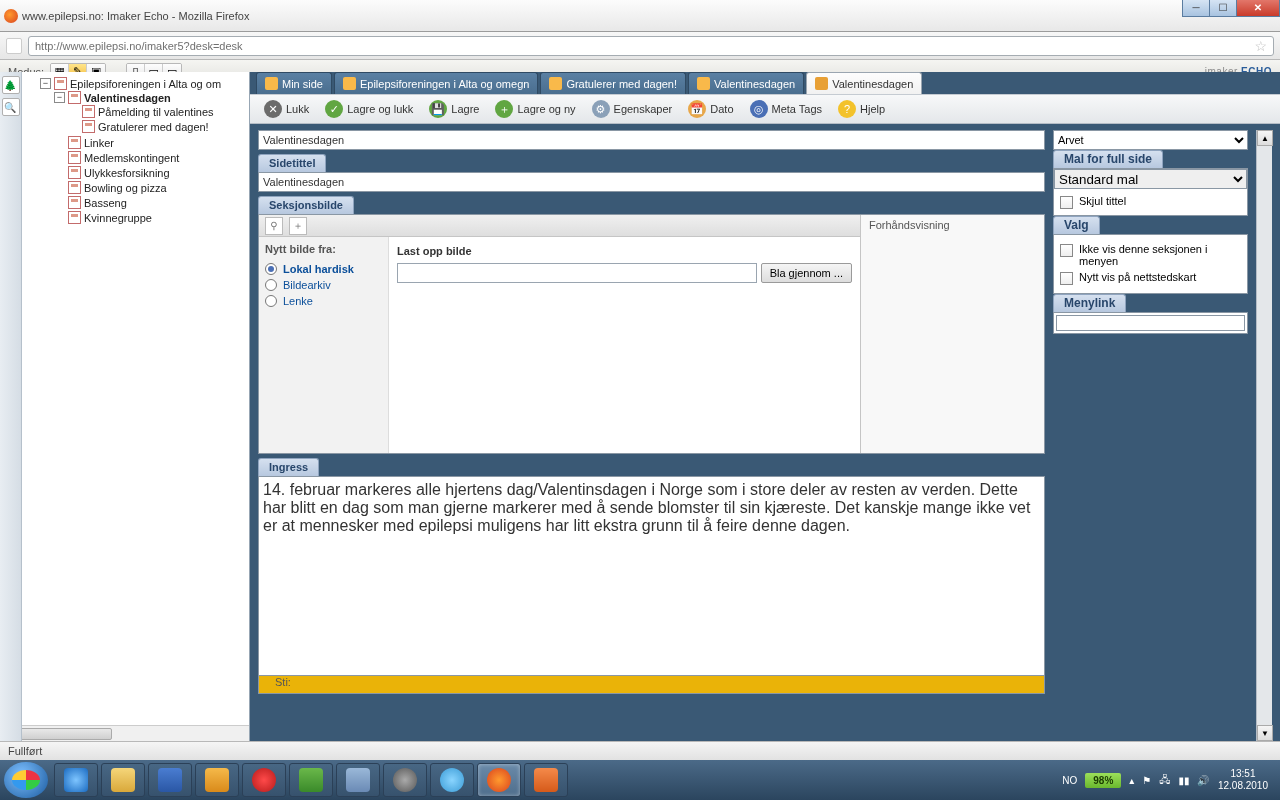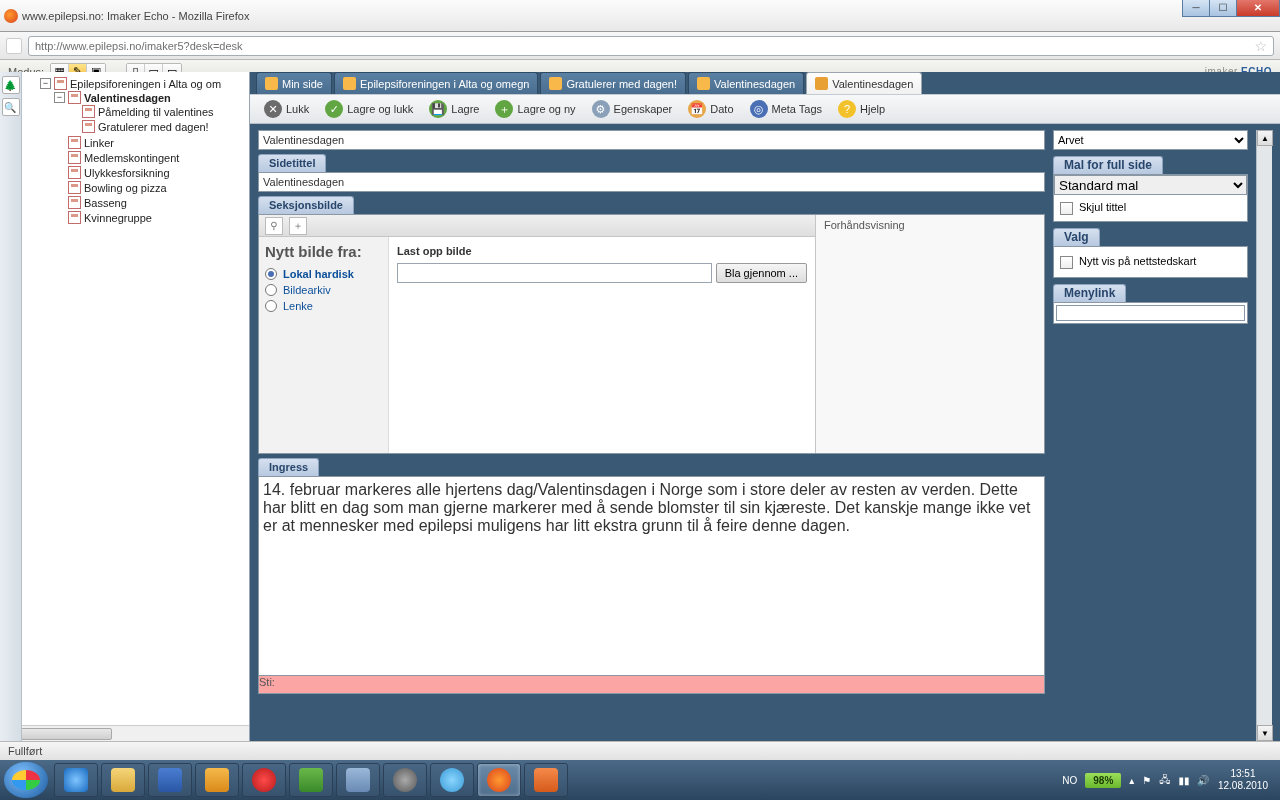--- a/index.html
+++ b/index.html
@@ -66,41 +66,41 @@
 .toolbar { height:30px; background:linear-gradient(#f7f8f9,#e4e7ea); border-top:1px solid #c5cbd2; border-bottom:1px solid #b5bdc6; display:flex; align-items:center; gap:8px; padding:0 10px; }
 .tbtn{display:flex; align-items:center; gap:4px; color:#333; padding:2px 4px; }
 .tbtn .ic{width:18px;height:18px;border-radius:50%; display:flex;align-items:center;justify-content:center; font-size:11px; color:#fff;}
 .ic-close{background:#6b6b6b;} .ic-savelock{background:#61a642;} .ic-save{background:#61a642;border-radius:3px;}
 .ic-savenew{background:#61a642;border-radius:3px;} .ic-props{background:#8aa0b8;border-radius:3px;}
 .ic-date{background:#e8a749;border-radius:3px;} .ic-meta{background:#4a6fb5;} .ic-help{background:#f3c22b;}
 
 
 .editor-wrap{ flex:1; background:#3a5975; overflow:auto; padding:6px 8px 0 8px; display:flex; gap:8px; }
 .editor-main{ flex:1; display:flex; flex-direction:column; gap:0; }
-.editor-side{ width:195px; display:flex; flex-direction:column; gap:6px; }
+.editor-side{ width:195px; display:flex; flex-direction:column; }
 .field-input{ width:100%; height:20px; border:1px solid #8a97a4; background:#fff; padding:0 4px; color:#333; font-size:11px;}
 .section-tab{ display:inline-block; height:18px; background:linear-gradient(#d5e0ef,#b7c8df); border:1px solid #8fa4bf; border-bottom:none; border-radius:3px 3px 0 0; padding:0 10px; color:#28466b; font-weight:bold; font-size:11px; line-height:17px; margin-top:4px;}
 .panel{ border:1px solid #8a97a4; background:#fff; }
 .panel-gray-head{height:22px; background:linear-gradient(#f0f0f0,#dedede); border-bottom:1px solid #c5c5c5; display:flex; align-items:center; padding:0 6px; gap:6px;}
 .mini-ic{width:18px;height:18px;border:1px solid #bbb;background:#fff;display:flex;align-items:center;justify-content:center;font-size:10px;color:#777;}
 .panel-body{display:flex;}
 .img-nav{width:130px;background:#f2f2f2;border-right:1px solid #ddd;padding:6px;}
-.img-nav h4{font-size:15px;color:#555;margin-bottom:6px;}
+.img-nav h4{font-size:11px;color:#555;margin-bottom:6px;}
 .radio-row{display:flex;align-items:center;gap:6px;padding:2px 0;color:#0b4f9a;font-weight:bold;}
 .radio-row.inactive{color:#0b4f9a;font-weight:normal;}
 .radio{width:12px;height:12px;border:1px solid #777;border-radius:50%;background:#fff;display:flex;align-items:center;justify-content:center;}
 .radio.checked::after{content:"";width:6px;height:6px;background:#4a6fb5;border-radius:50%;}
 .upload-area{flex:1;padding:8px;}
 .upload-area h4{font-size:11px;font-weight:bold;color:#333;margin-bottom:6px;}
 .upload-row{display:flex;gap:4px;}
 .upload-row input{flex:1;height:20px;border:1px solid #9aa5b0;background:#fff;}
 .upload-row button{height:20px;padding:0 8px;background:linear-gradient(#f5f5f5,#ddd);border:1px solid #9a9a9a;border-radius:2px;font-size:11px;}
-.preview-col{width:229px;border-left:1px solid #c5c5c5;background:#f8f8f8;padding:4px 8px;color:#555;}
+.preview-col{width:184px;border-left:1px solid #c5c5c5;background:#f8f8f8;padding:4px 8px;color:#555;}
 .ingress-box{border:1px solid #8a97a4;background:#fff;padding:4px;height:200px;color:#333;font-size:16px;}
-.sti-row{border:1px solid #8a97a4;border-top:none;background:#fca5a5;height:18px;padding:0 0;color:#555;}
+.sti-row{border:1px solid #8a97a4;border-top:none;background:#eab308;height:18px;padding:0 16px;color:#555;}
 .side-select{display:flex;}
 .side-select select{flex:1;height:20px;border:1px solid #8a97a4;background:#fff;font-size:11px;}
 .side-tab{display:inline-block;height:18px;background:linear-gradient(#d5e0ef,#b7c8df);border:1px solid #8fa4bf;border-bottom:none;border-radius:3px 3px 0 0;padding:0 10px;color:#28466b;font-weight:bold;font-size:12px;line-height:17px;}
 .side-panel{border:1px solid #8a97a4;background:#fff;padding:6px;}
 .chk-row{display:flex;align-items:flex-start;gap:6px;padding:2px 0;}
 .chk{width:13px;height:13px;border:1px solid #888;background:linear-gradient(#fff,#eee);flex-shrink:0;margin-top:1px;}
 .scroll-right{width:16px;background:#e4e7ea;border-left:1px solid #b5bdc6;position:relative;}
 .scroll-right .up,.scroll-right .dn{position:absolute;left:0;width:16px;height:16px;background:linear-gradient(#f5f5f5,#ddd);border:1px solid #aaa;display:flex;align-items:center;justify-content:center;font-size:8px;}
 .scroll-right .up{top:0;} .scroll-right .dn{bottom:0;}
 
@@ -365,20 +365,24 @@
                 <div class="chk"></div>
                 <span>Skjul tittel</span>
               </div>
           </div>
         </div>
         <div>
           <span class="side-tab">Valg</span>
           <div class="side-panel">
             <div class="chk-row">
                 <div class="chk"></div>
+                <span>Ikke vis denne seksjonen i menyen</span>
+              </div>
+            <div class="chk-row">
+                <div class="chk"></div>
                 <span>Nytt vis på nettstedskart</span>
               </div>
           </div>
         </div>
         <div>
           <span class="side-tab">Menylink</span>
           <div class="side-panel" style="height:22px;padding:2px;">
             <input class="field-input" style="height: 16px;">
           </div>
         </div>

